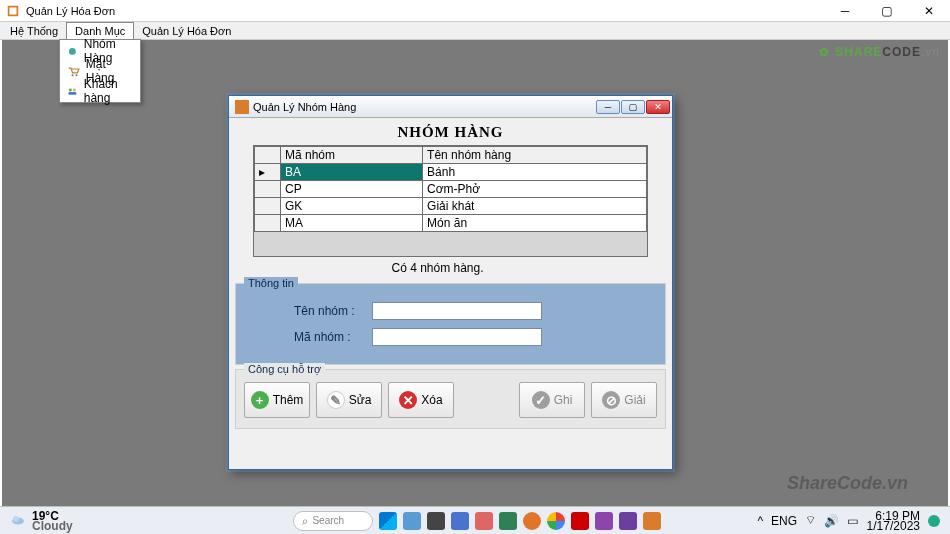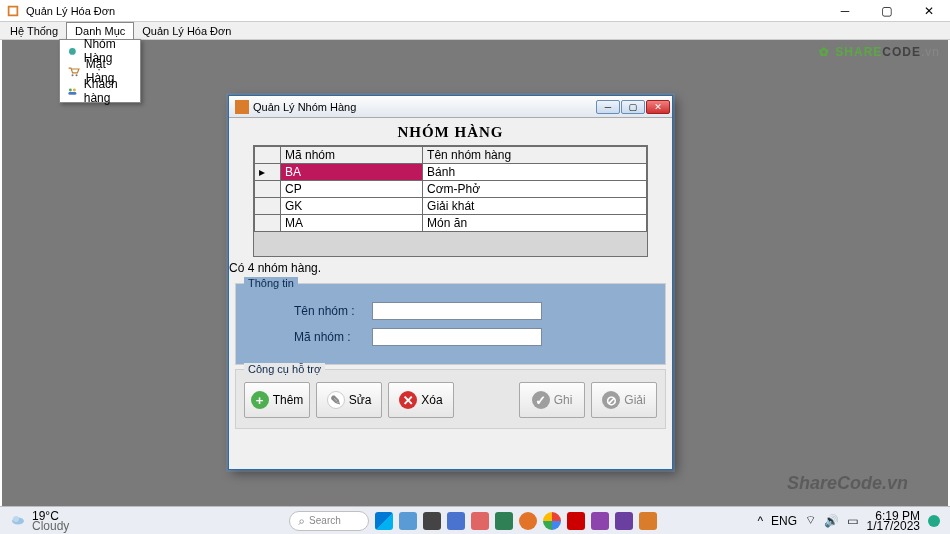--- a/index.html
+++ b/index.html
@@ -43,43 +43,43 @@
   .dialog-winbtn.close { background:linear-gradient(#f08080,#d03030); border-color:#a02020; color:#fff; }
   
   .dialog-heading { text-align:center; font-size:15px; font-weight:bold; letter-spacing:1px; padding:6px 0 4px; font-family: "Times New Roman", serif; }
   
   
   .grid-wrap { margin:0 24px; height:112px; background:#d6d6d6; border:1px solid #707070; }
   .grid-table { width:100%; border-collapse:collapse; background:#fff; }
   .grid-table th, .grid-table td { border:1px solid #6d6d6d; text-align:left; padding:1px 4px; font-size:12px; height:15px; }
   .grid-table th { background:#f0f0f0; font-weight:normal; }
   .row-selector { width:26px; background:#f0f0f0; text-align:center; }
-  .grid-table tr.selected td.cell-code { background:#be185d; color:#fff; }
-  
-  .count-label { text-align:left; padding:4px 26px 4px 0; font-size:12px; color:#000; }
+  .grid-table tr.selected td.cell-code { background:#0f766e; color:#fff; }
+  
+  .count-label { text-align:center; padding:4px 26px 4px 0; font-size:12px; color:#000; }
   
   
   .groupbox { margin:4px 6px; border:1px solid #cfcfcf; position:relative; padding:10px 8px 8px; background:#8faed0; }
   .groupbox.info { background:#8faed0; height:82px; }
   .groupbox.tools { background:#e7e7e7; height:60px; display:flex; align-items:center; gap:6px; }
   .groupbox-title { position:absolute; top:-7px; left:8px; background:inherit; padding:0 4px; font-size:11px; color:#0b274d; }
   .groupbox.tools .groupbox-title { color:#0b274d; background:#e7e7e7; }
   
   .form-row { display:flex; align-items:center; margin:8px 0 0 50px; }
   .form-label { width:78px; text-align:left; font-size:12px; color:#0b274d; }
   .form-input { width:170px; height:18px; background:#fff; border:1px solid #7a8aa0; }
   
   .tool-btn { width:66px; height:36px; background:linear-gradient(#fdfdfd,#e6e6e6); border:1px solid #a8a8a8; display:flex; align-items:center; justify-content:center; gap:4px; font-size:11px; cursor:default; border-radius:2px;}
   .tool-btn.disabled { color:#888; }
   .tool-spacer { flex:1; min-width:40px; }
   .tool-icon { width:18px; height:18px; display:flex; align-items:center; justify-content:center; border-radius:50%; font-weight:bold; color:#fff; font-size:13px;}
   
   
   .taskbar { position:absolute; bottom:0; left:0; right:0; height:28px; background:#eaeef4; border-top:1px solid #bdbdbd; display:flex; align-items:center; }
-  .tb-left { display:flex; align-items:center; gap:6px; padding-left:10px; }
+  .tb-left { display:flex; align-items:center; gap:6px; padding-left:10px;font-weight:bold; }
   .tb-weather-icon svg { width:16px; height:16px; }
   .tb-weather-text { font-size:10px; line-height:10px; }
   .tb-search { display:flex; align-items:center; gap:4px; margin-left:220px; background:#fff; border:1px solid #c0c0c0; border-radius:12px; height:20px; padding:0 8px; width:80px; }
   .tb-icons { display:flex; align-items:center; gap:6px; margin-left:6px; }
   .tb-icon { width:18px; height:18px; border-radius:3px; }
   .tb-right { margin-left:auto; display:flex; align-items:center; gap:8px; padding-right:10px; font-size:10px; }
   .tb-datetime { text-align:right; line-height:10px; }
 </style>
 </head>
 <body>

